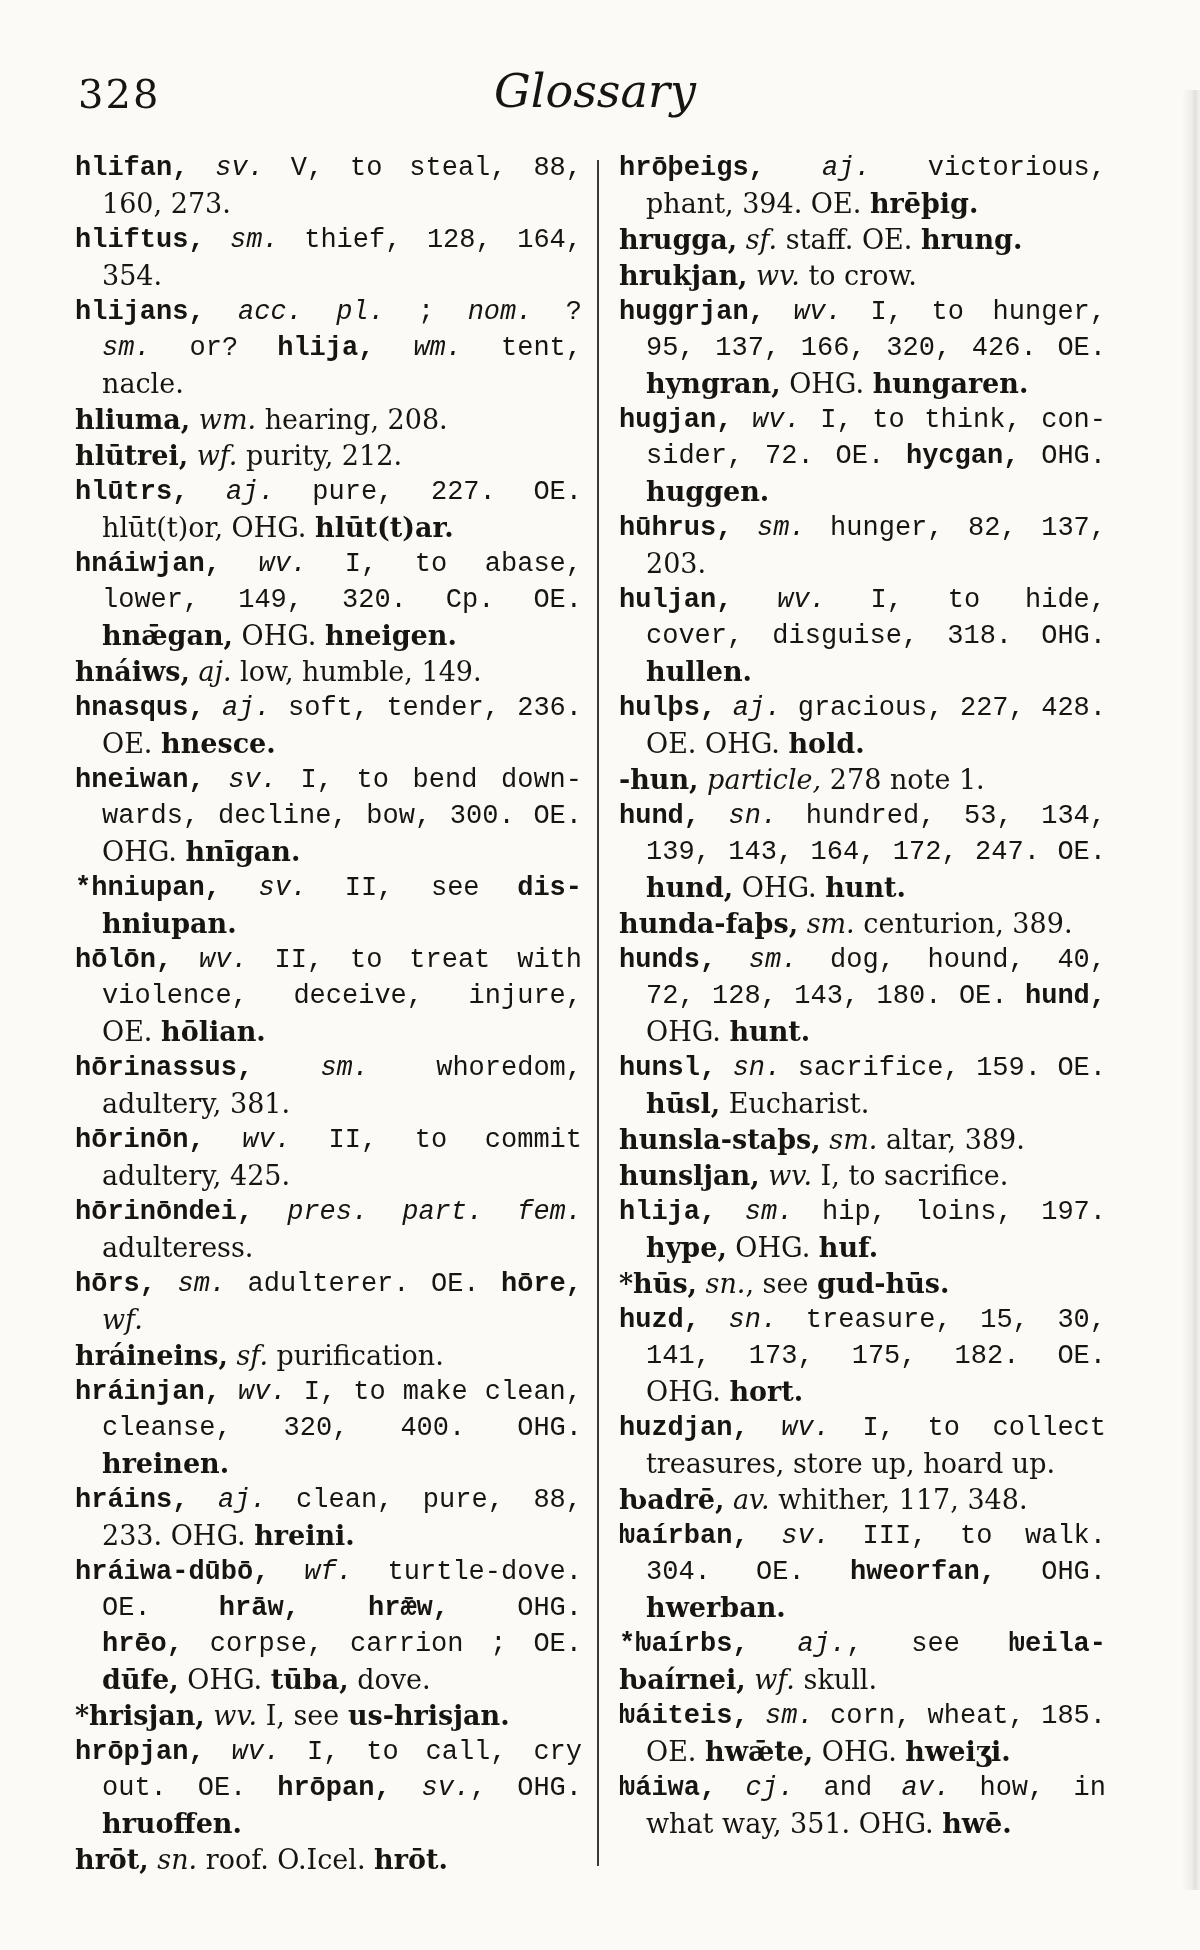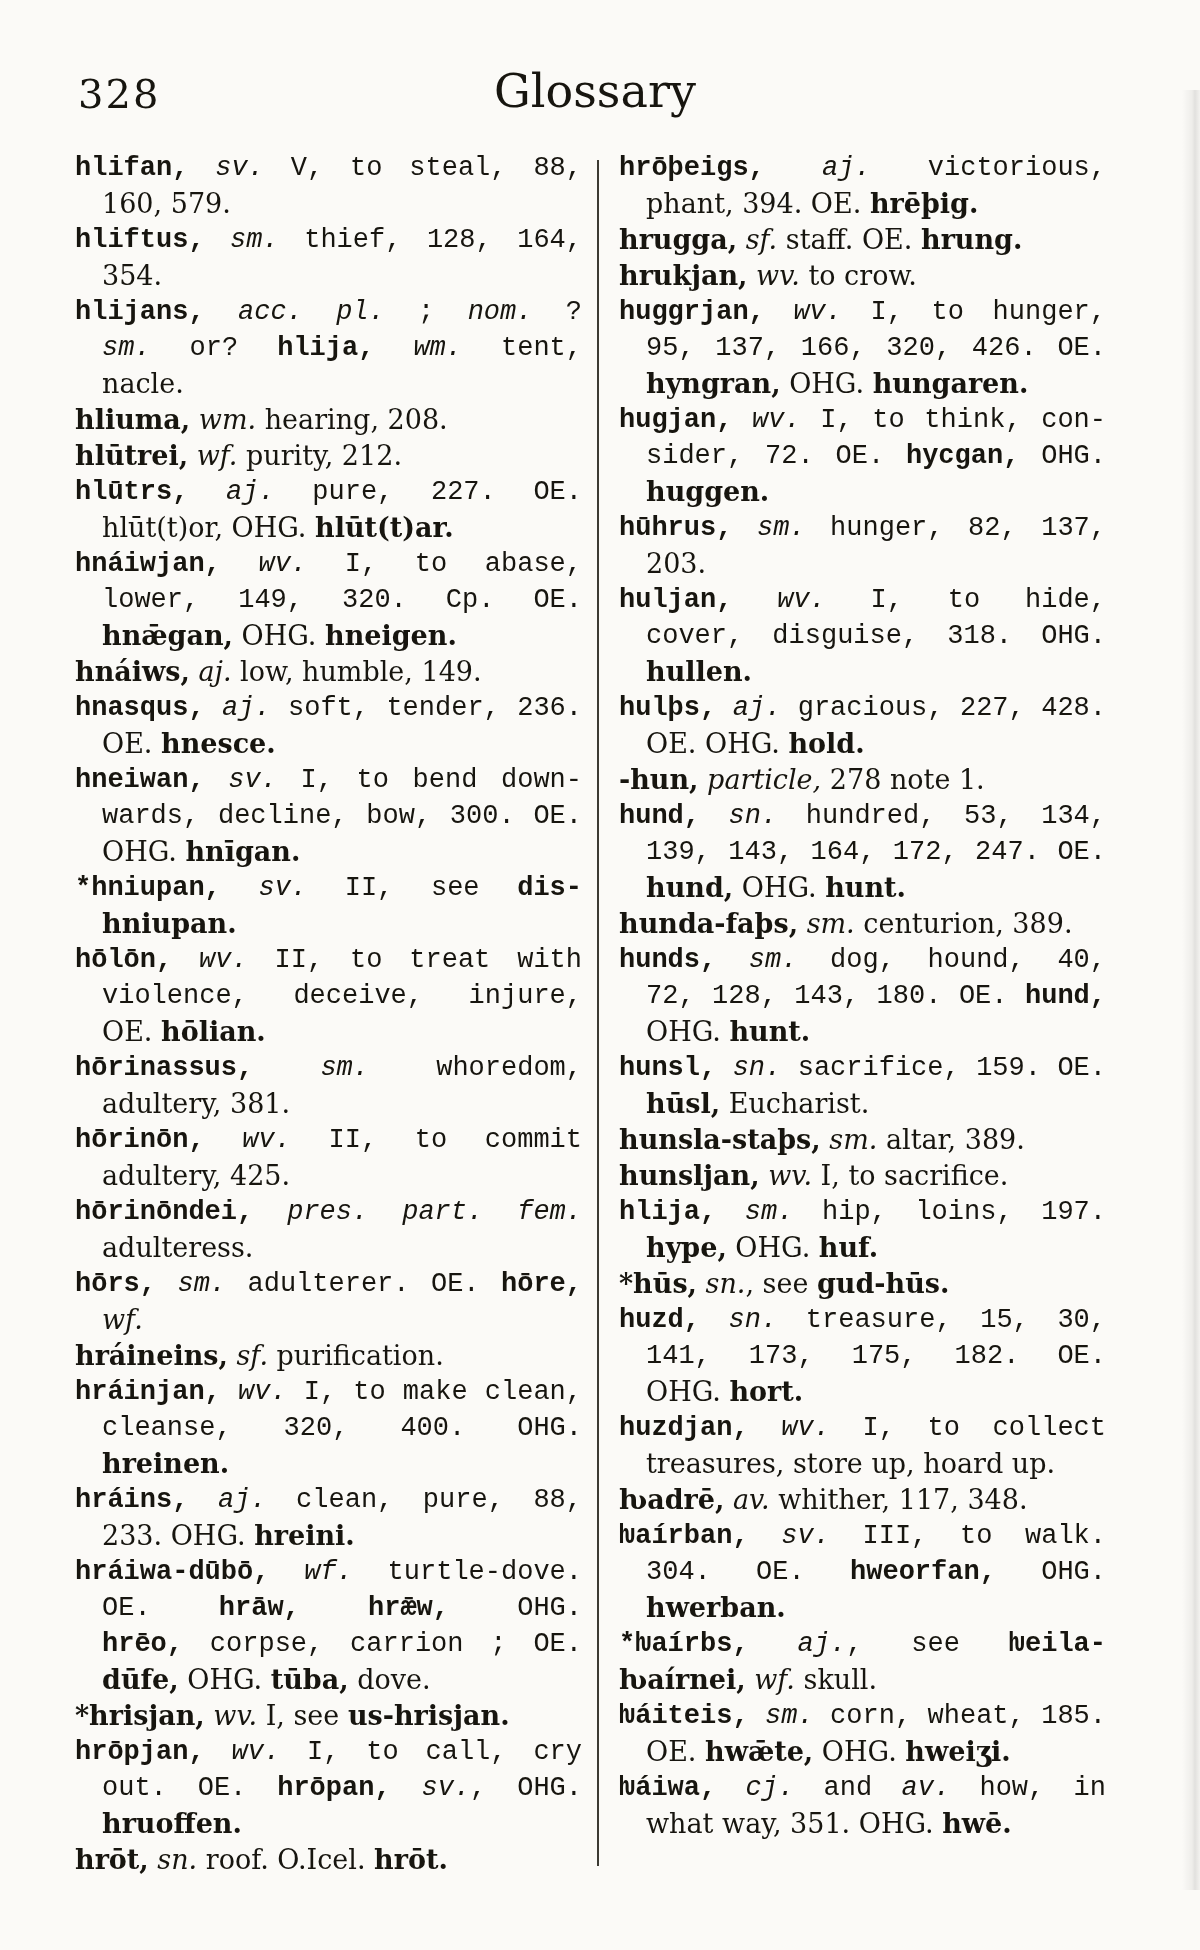--- a/index.html
+++ b/index.html
@@ -30,20 +30,21 @@
     letter-spacing: 2px;
   }
   .page-title {
     position: absolute;
     left: 75px;
     width: 1040px;
     text-align: center;
     top: 0;
     font-size: 46px;
     line-height: 58px;
+    font-style: italic;
   }
   .columns { position: absolute; top: 150px; left: 0; width: 1200px; }
   .col { position: absolute; top: 0; }
   .col-left  { left: 75px;  width: 507px; }
   .col-right { left: 619px; width: 487px; }
   .divider {
     position: absolute;
     left: 597px;
     top: 160px;
     width: 2px;
@@ -69,21 +70,21 @@
 <div class="page">
   <div class="header">
     <div class="page-number">328</div>
     <div class="page-title">Glossary</div>
   </div>
 
   <div class="columns">
     <div class="col col-left">
         <div class="entry">
           <div class="line just"><b>hlifan,</b> <i>sv.</i> V, to steal, 88, 128,</div>
-          <div class="line cont">160, 579.</div>
+          <div class="line cont">160, 273.</div>
         </div>
         <div class="entry">
           <div class="line just"><b>hliftus,</b> <i>sm.</i> thief, 128, 164, 203,</div>
           <div class="line cont">354.</div>
         </div>
         <div class="entry">
           <div class="line just"><b>hlijans,</b> <i>acc. pl.</i> ; <i>nom.</i> ? <b>hleis,</b></div>
           <div class="line cont just"><i>sm.</i> or? <b>hlija,</b> <i>wm.</i> tent, taber-</div>
           <div class="line cont">nacle.</div>
         </div>

